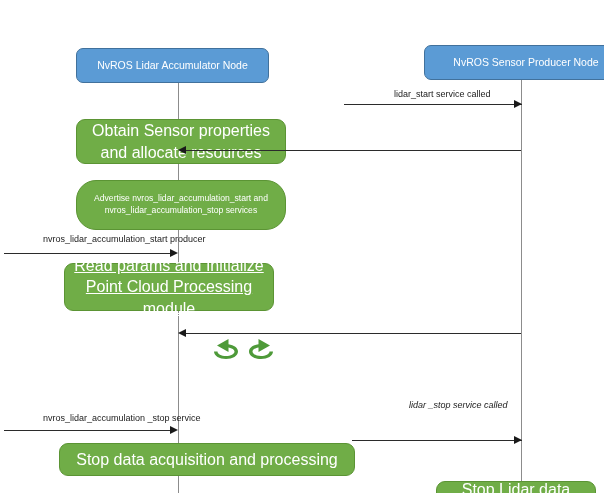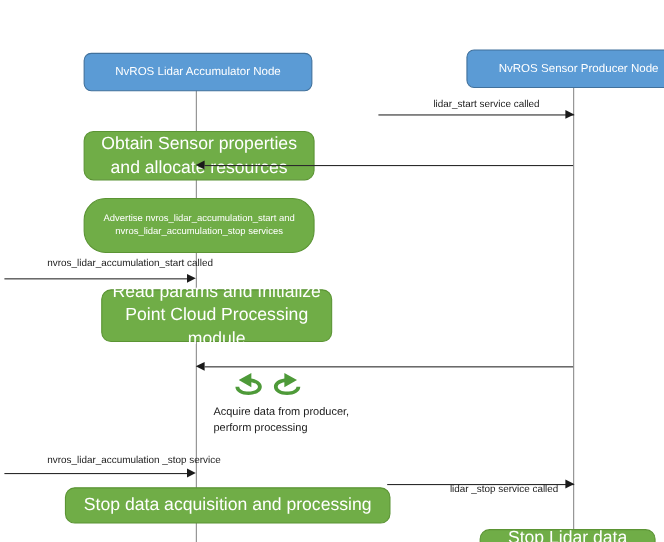--- a/index.html
+++ b/index.html
@@ -101,21 +101,21 @@
   }
 </style>
 </head>
 <body>
 
 <div id="canvas">
 
   <div class="lifeline" style="left:178px; top:78px; height:415px;"></div>
   <div class="lifeline" style="left:521px; top:78px; height:415px;"></div>
 
-  <div class="node-box" style="left:76px; top:48px; width:208px; height:35px;text-align:center;">
+  <div class="node-box" style="left:76px; top:48px; width:193px; height:35px;text-align:center;">
     <span>NvROS Lidar Accumulator Node</span>
   </div>
 
   <div class="node-box" style="left:424px; top:45px; width:204px; height:35px;">
     <span>NvROS Sensor Producer Node</span>
   </div>
 
   <div class="msg-label" style="left:358px; top:89px;">lidar_start service called</div>
   <div class="msg" style="left:344px; top:104px; width:178px;"></div>
   <div class="arrowhead right" style="left:514px; top:100px;"></div>
@@ -125,52 +125,50 @@
     <span>Obtain Sensor properties and allocate resources</span>
   </div>
 
   <div class="msg" style="left:186px; top:150px; width:335px;"></div>
   <div class="arrowhead left" style="left:178px; top:146px;"></div>
 
   <div class="act-box small" style="left:76px; top:180px; width:210px; height:50px;">
     <span>Advertise nvros_lidar_accumulation_start and nvros_lidar_accumulation_stop services</span>
   </div>
 
-  <div class="msg-label" style="left:7px; top:234px;">nvros_lidar_accumulation_start called</div>
+  <div class="msg-label" style="left:7px; top:234px;">nvros_lidar_accumulation_start producer</div>
   <div class="msg" style="left:4px; top:253px; width:166px;"></div>
   <div class="arrowhead right" style="left:170px; top:249px;"></div>
 
-  <div class="act-box big" style="left:92px; top:263px; width:210px; height:48px;">
+  <div class="act-box big" style="left:64px; top:263px; width:210px; height:48px;text-decoration:underline;">
     <span>Read params and Initialize Point Cloud Processing module</span>
   </div>
 
   <div class="msg" style="left:186px; top:333px; width:335px;"></div>
   <div class="arrowhead left" style="left:178px; top:329px;"></div>
 
   <div class="loop-icons" style="left:211px; top:337px;">
     <span>
       <svg width="32" height="26" viewBox="0 0 32 26" aria-hidden="true">
         <path d="M27 9.5 C27 5 21.5 2 15 2 C8.5 2 3 5 3 9.5 C3 13.2 7 16 12.5 16.8 L12.5 22 L24 15.5 L12.5 9 L12.5 13.6 C9 13 6.5 11.4 6.5 9.5 C6.5 6.9 10.3 5 15 5 C19.7 5 23.5 6.9 23.5 9.5 Z" fill="#4E9A39" transform="rotate(180 15 12)"></path>
       </svg>
     </span>
     <span>
       <svg width="32" height="26" viewBox="0 0 32 26" aria-hidden="true">
         <path d="M27 9.5 C27 5 21.5 2 15 2 C8.5 2 3 5 3 9.5 C3 13.2 7 16 12.5 16.8 L12.5 22 L24 15.5 L12.5 9 L12.5 13.6 C9 13 6.5 11.4 6.5 9.5 C6.5 6.9 10.3 5 15 5 C19.7 5 23.5 6.9 23.5 9.5 Z" fill="#4E9A39" transform="rotate(180 15 12) scale(-1 1) translate(-30 0)"></path>
       </svg>
     </span>
   </div>
 
-  <div class="note-text" style="left:194px; top:368px; width:180px;">Acquire data from producer,
-perform processing</div>
 
   <div class="msg-label" style="left:7px; top:413px;">nvros_lidar_accumulation _stop service</div>
   <div class="msg" style="left:4px; top:430px; width:166px;"></div>
   <div class="arrowhead right" style="left:170px; top:426px;"></div>
 
-  <div class="msg-label" style="left:373px; top:439px;">lidar _stop service called</div>
+  <div class="msg-label" style="left:373px; top:400px;font-style:italic;">lidar _stop service called</div>
   <div class="msg" style="left:352px; top:440px; width:170px;"></div>
   <div class="arrowhead right" style="left:514px; top:436px;"></div>
 
   <div class="act-box big" style="left:59px; top:443px; width:296px; height:33px;">
     <span>Stop data acquisition and processing</span>
   </div>
 
   <div class="act-box big" style="left:436px; top:457px; width:160px; height:40px;margin-top:24px;">
     <span>Stop Lidar data acquisition</span>
   </div>

